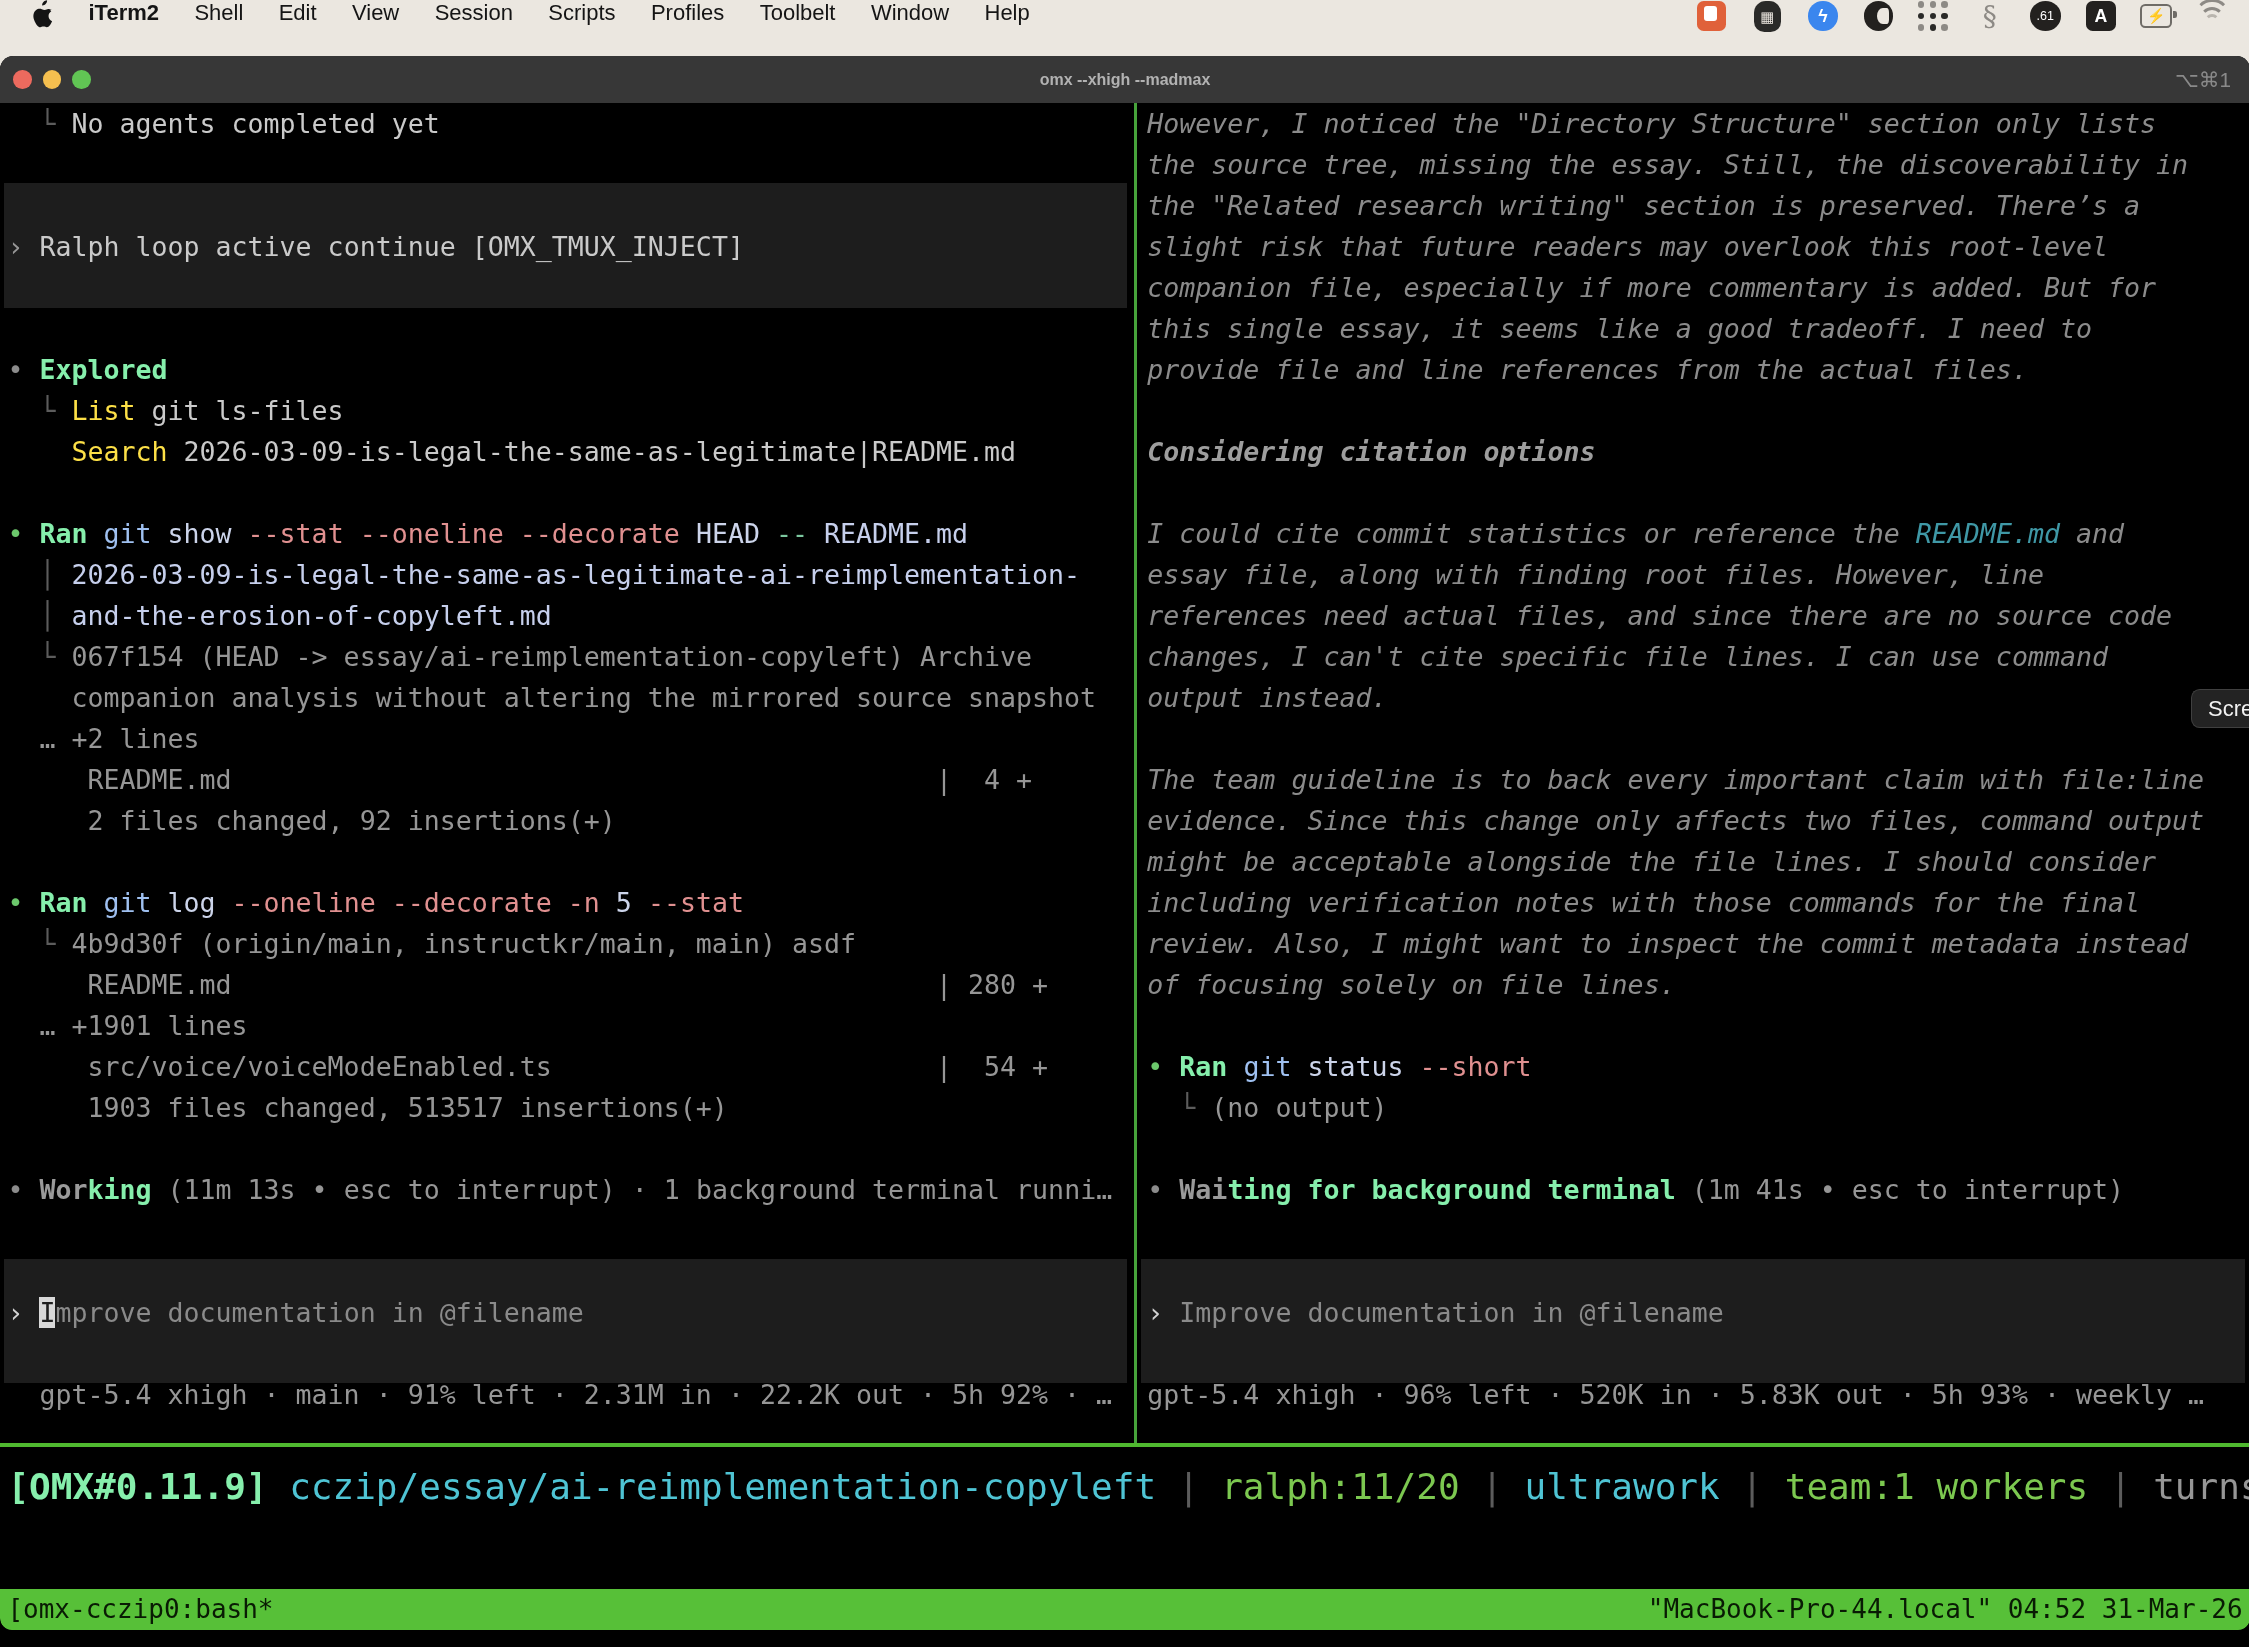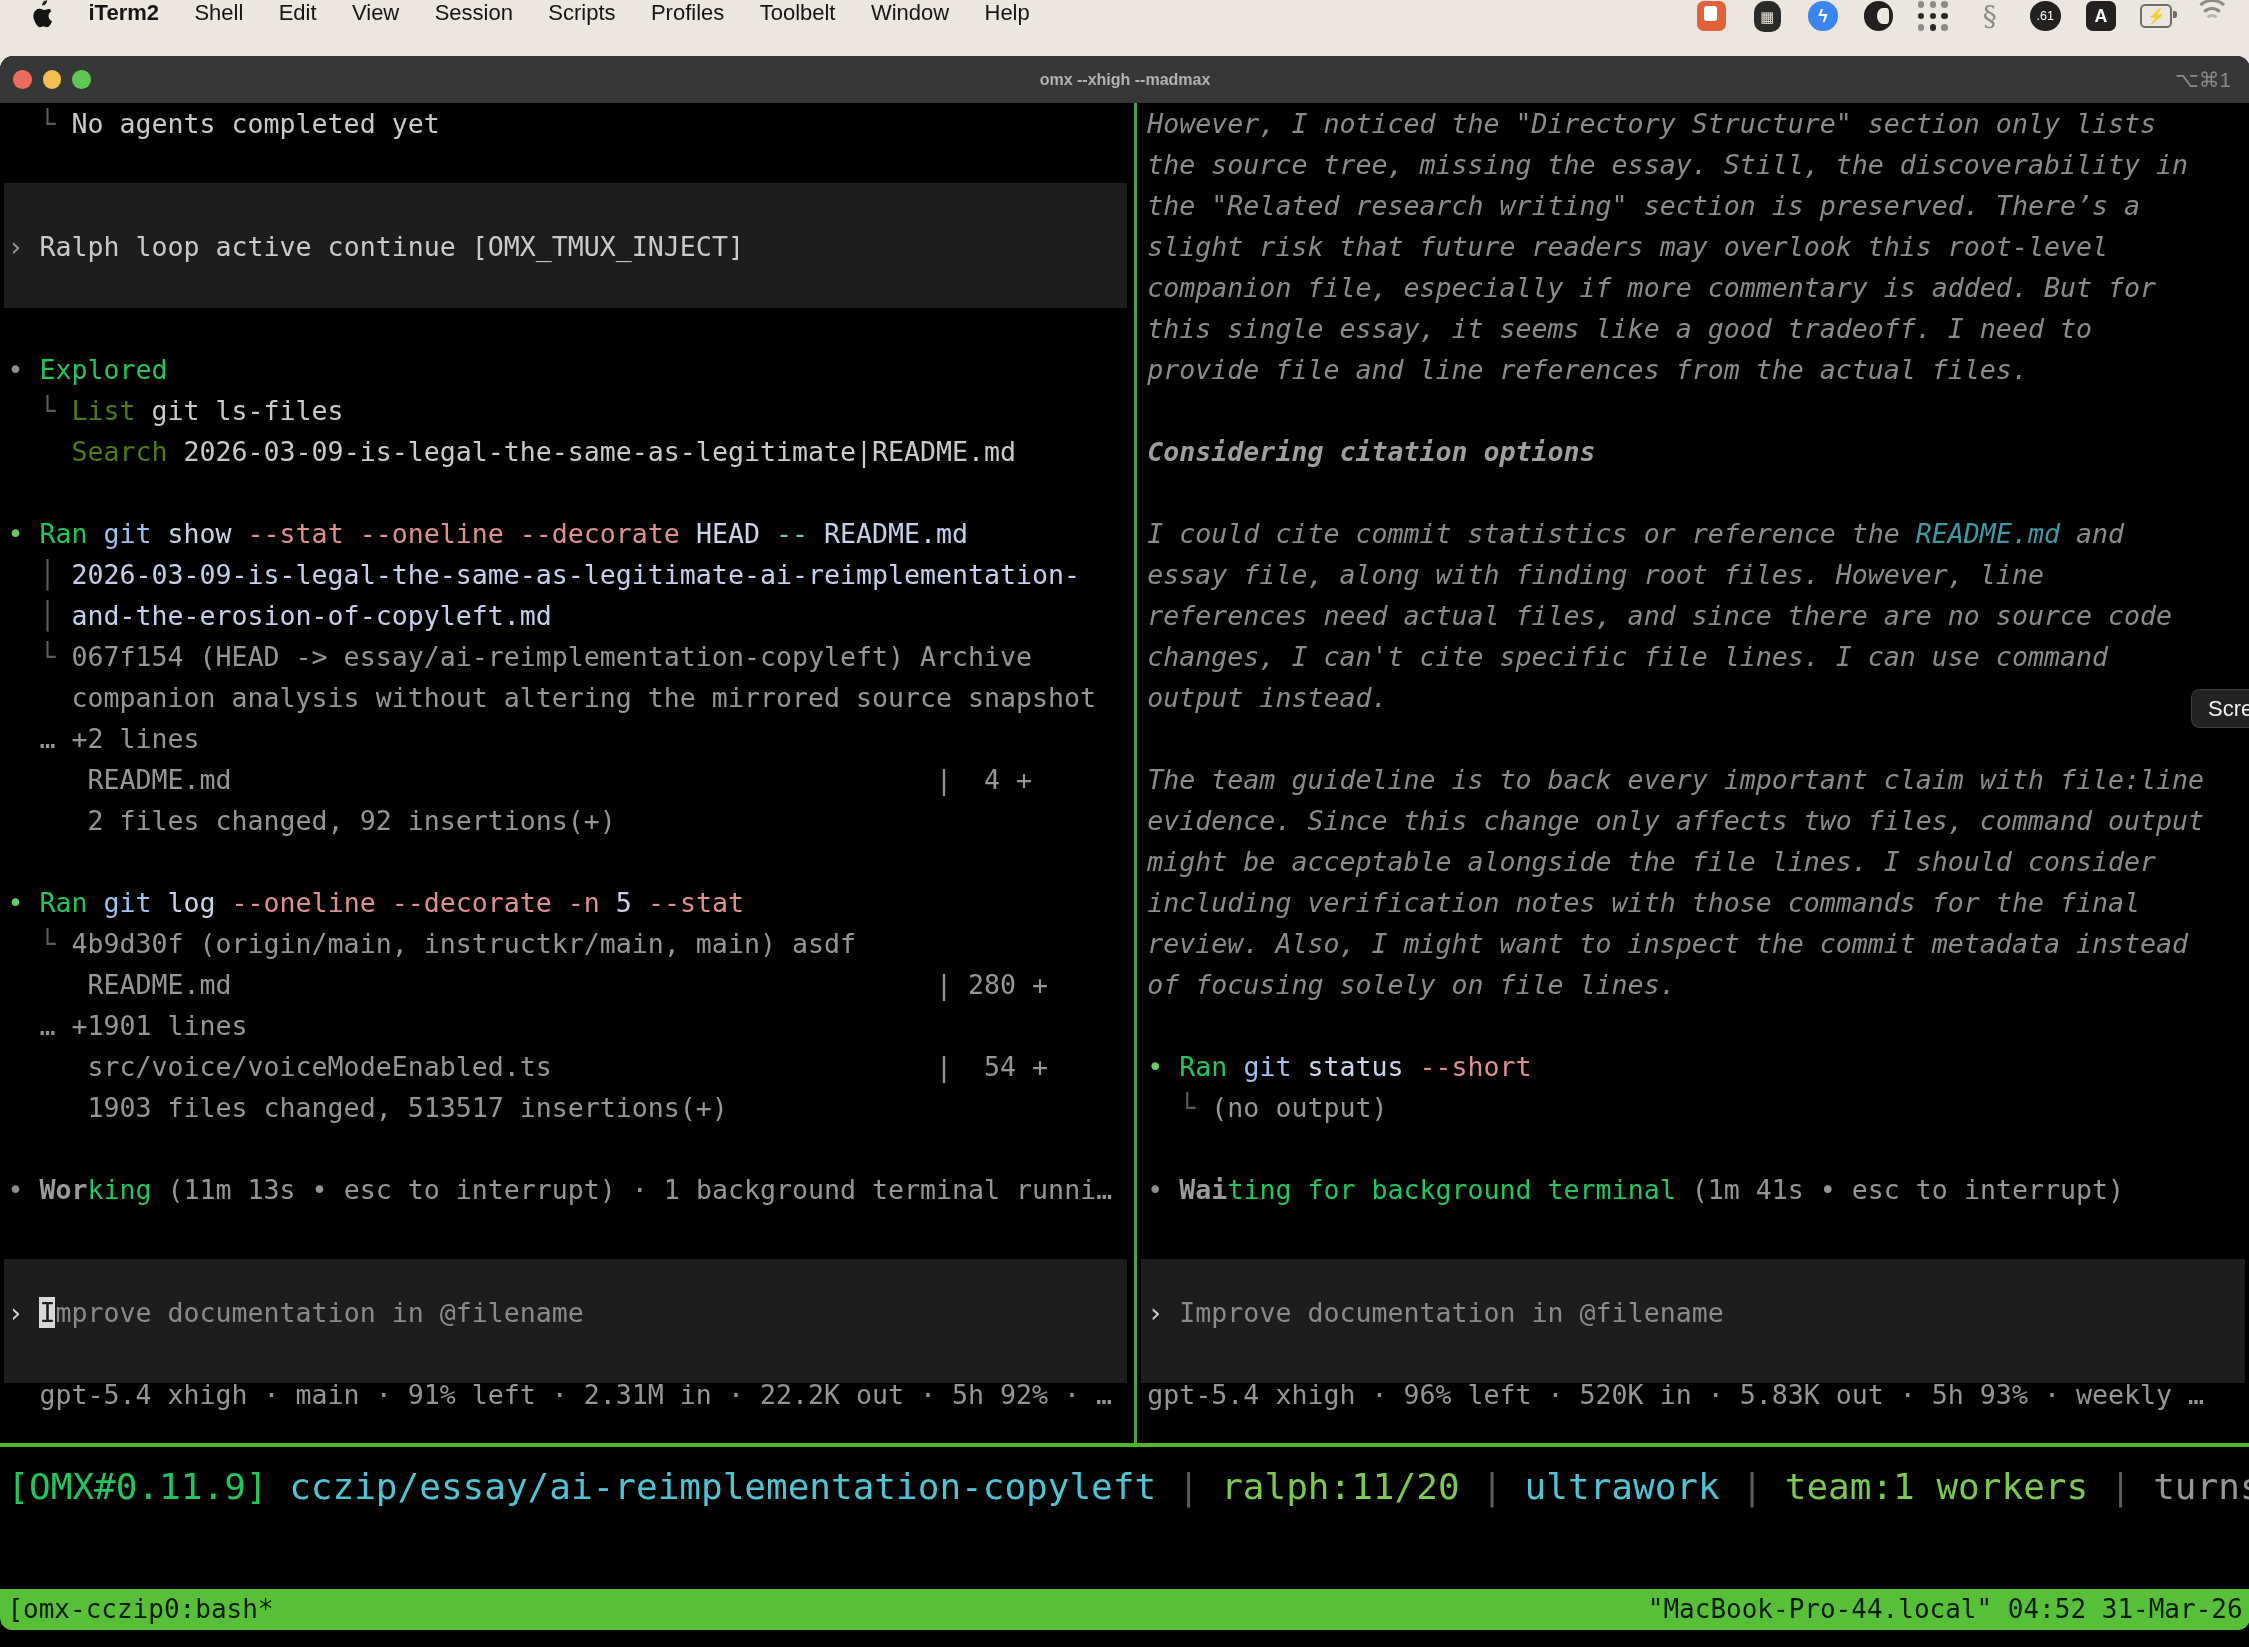--- a/index.html
+++ b/index.html
@@ -70,23 +70,23 @@
   .pane.right .rows{padding-left:10.3px;}
   .row{height:41px;line-height:41px;white-space:pre;}
   .box{position:absolute;background:#1d1d1d;z-index:1;}
   .ralph-box{left:4.4px;top:80px;width:1123px;height:125px;}
   .prompt-box{top:1156px;height:124px;}
   .prompt-box.l{left:4.4px;width:1123px;}
   .prompt-box.r{left:4.4px;width:1104px;}
 
   
   .c-w{color:#cacaca;} .c-g{color:#969696;} .c-d{color:#5c5c5c;}
-  .c-b{color:#22c55e;font-weight:normal;} .c-sb{color:#9a9a9a;font-weight:bold;}
+  .c-b{color:#86efac;font-weight:bold;} .c-sb{color:#9a9a9a;font-weight:bold;}
   .c-bu{color:#8c8c8c;} .c-bg{color:#6cc86c;}
-  .c-cy{color:#4d7c0f;} .c-bl{color:#9fc0f0;} .c-cm{color:#ccd4ea;}
+  .c-cy{color:#fde047;} .c-bl{color:#9fc0f0;} .c-cm{color:#ccd4ea;}
   .c-fl{color:#e09090;text-align:right;} .c-mn{color:#7cc8a0;} .c-pe{color:#c6cfec;}
   .c-it{color:#8b8b8b;font-style:italic;}
   .c-ib{color:#9e9e9e;font-style:italic;font-weight:bold;}
   .c-il{color:#3f98a6;font-style:italic;}
   .c-ar{color:#d2d2d2;} .c-ph{color:#8a8a8a;}
   .c-cur{background:#d8d8d8;color:#1e1e1e;}
   .c-cy2{color:#4fc4d4;} .c-gn{color:#7cc850;}
 
   .omx-status{position:absolute;left:7.4px;top:1363px;height:41px;line-height:41px;
      white-space:pre;font-size:36px;}

